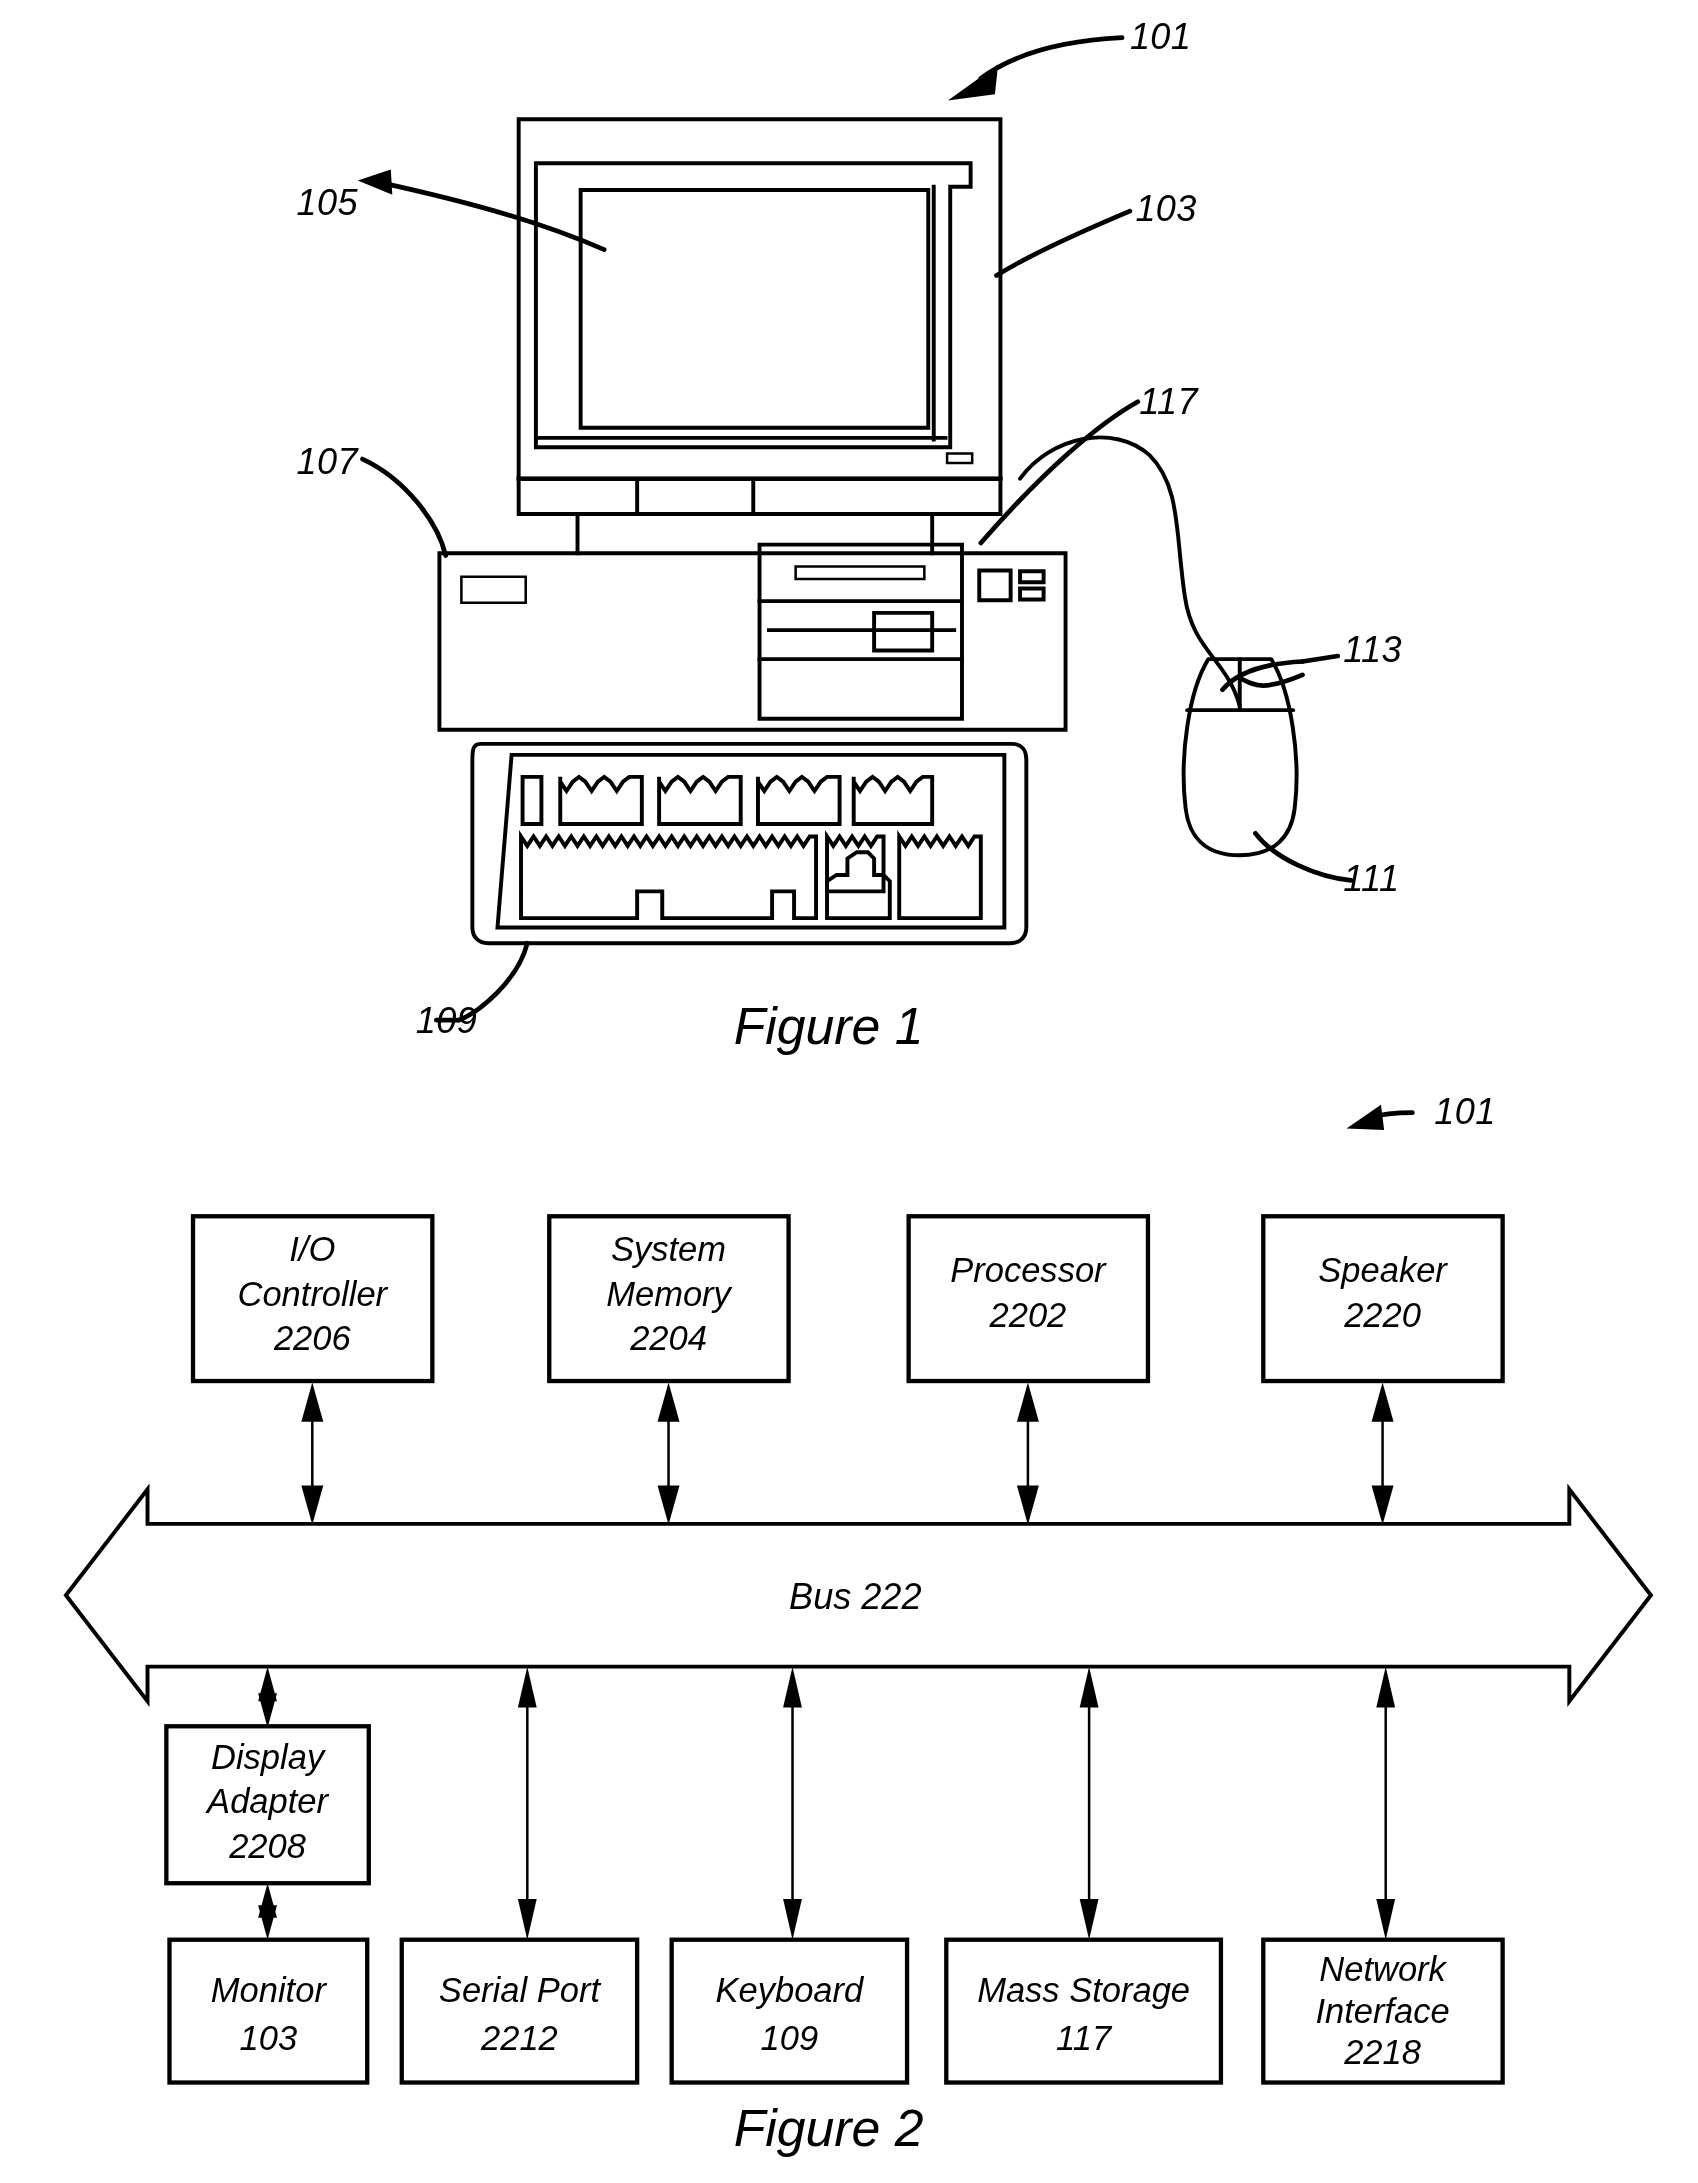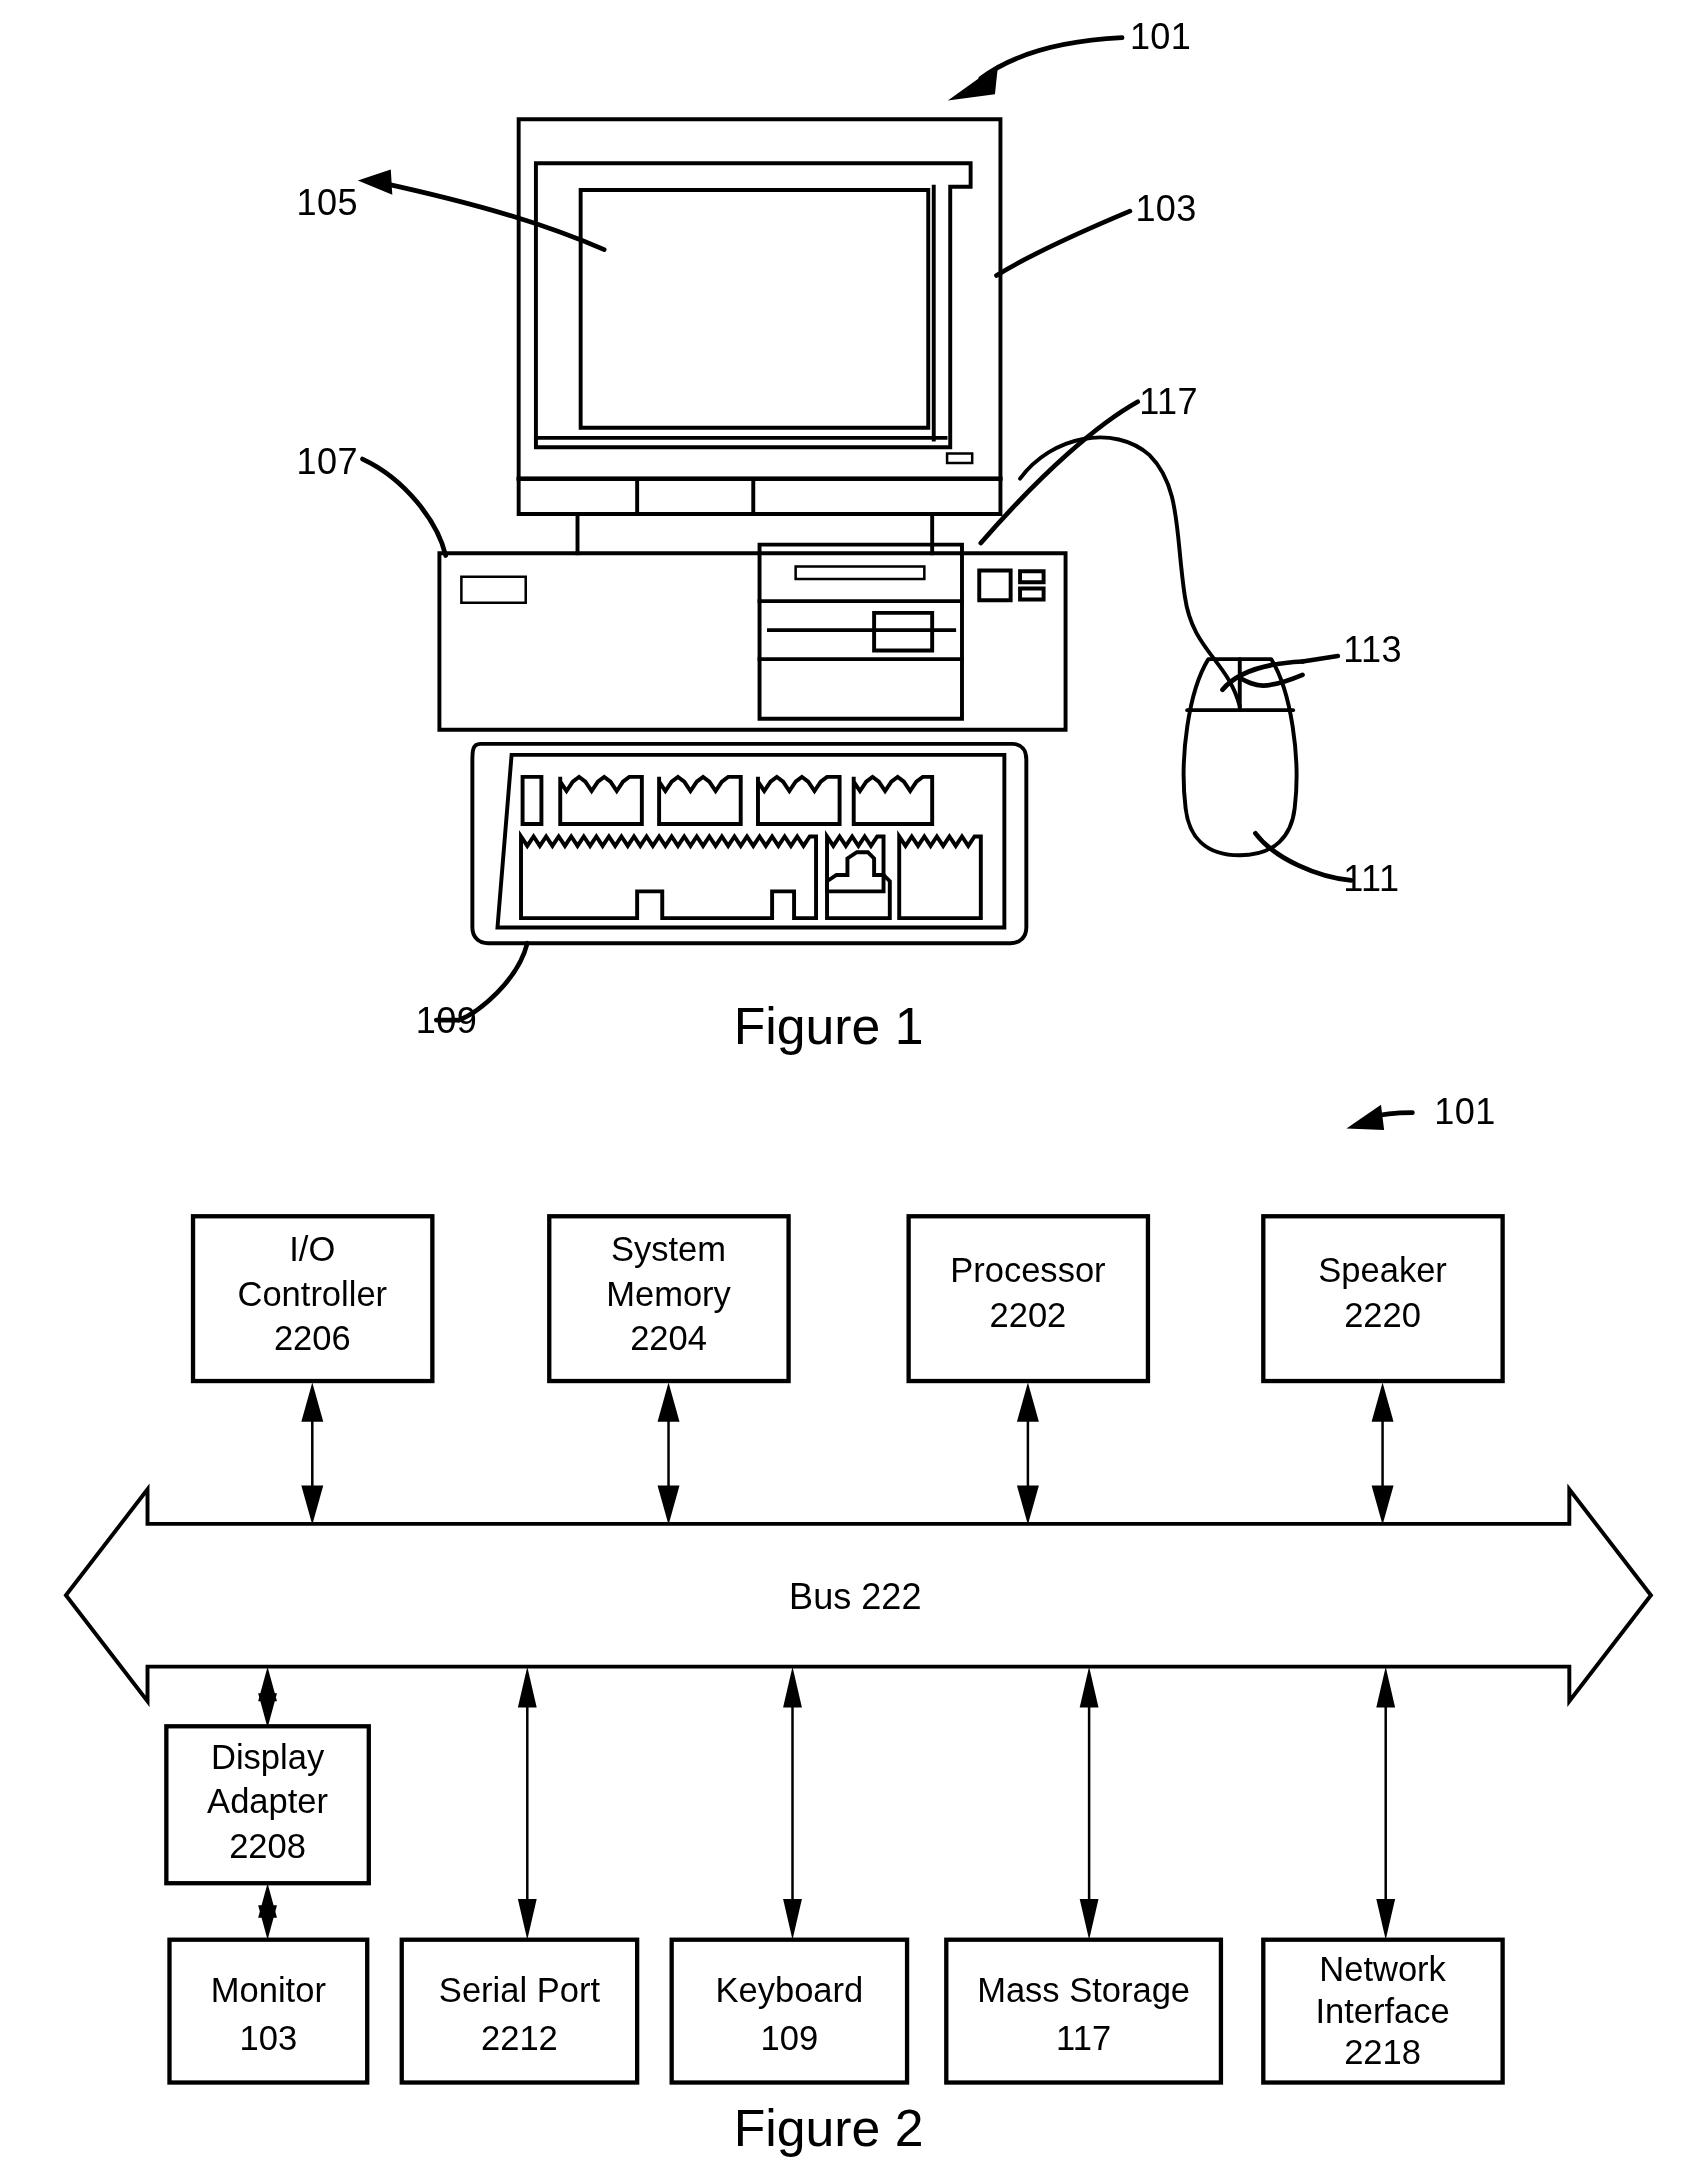--- a/index.html
+++ b/index.html
@@ -11,20 +11,21 @@
     width: 1698px;
     height: 2183px;
     font-family: "Liberation Sans", sans-serif;
     color: #000000;
     position: relative;
     overflow: hidden;
   }
   .page {
     position: absolute;
     inset: 0;
+    font-style: italic;
   }
   svg.sheet {
     position: absolute;
     top: 0;
     left: 0;
     width: 1698px;
     height: 2183px;
   }
   .ln {
     fill: none;

